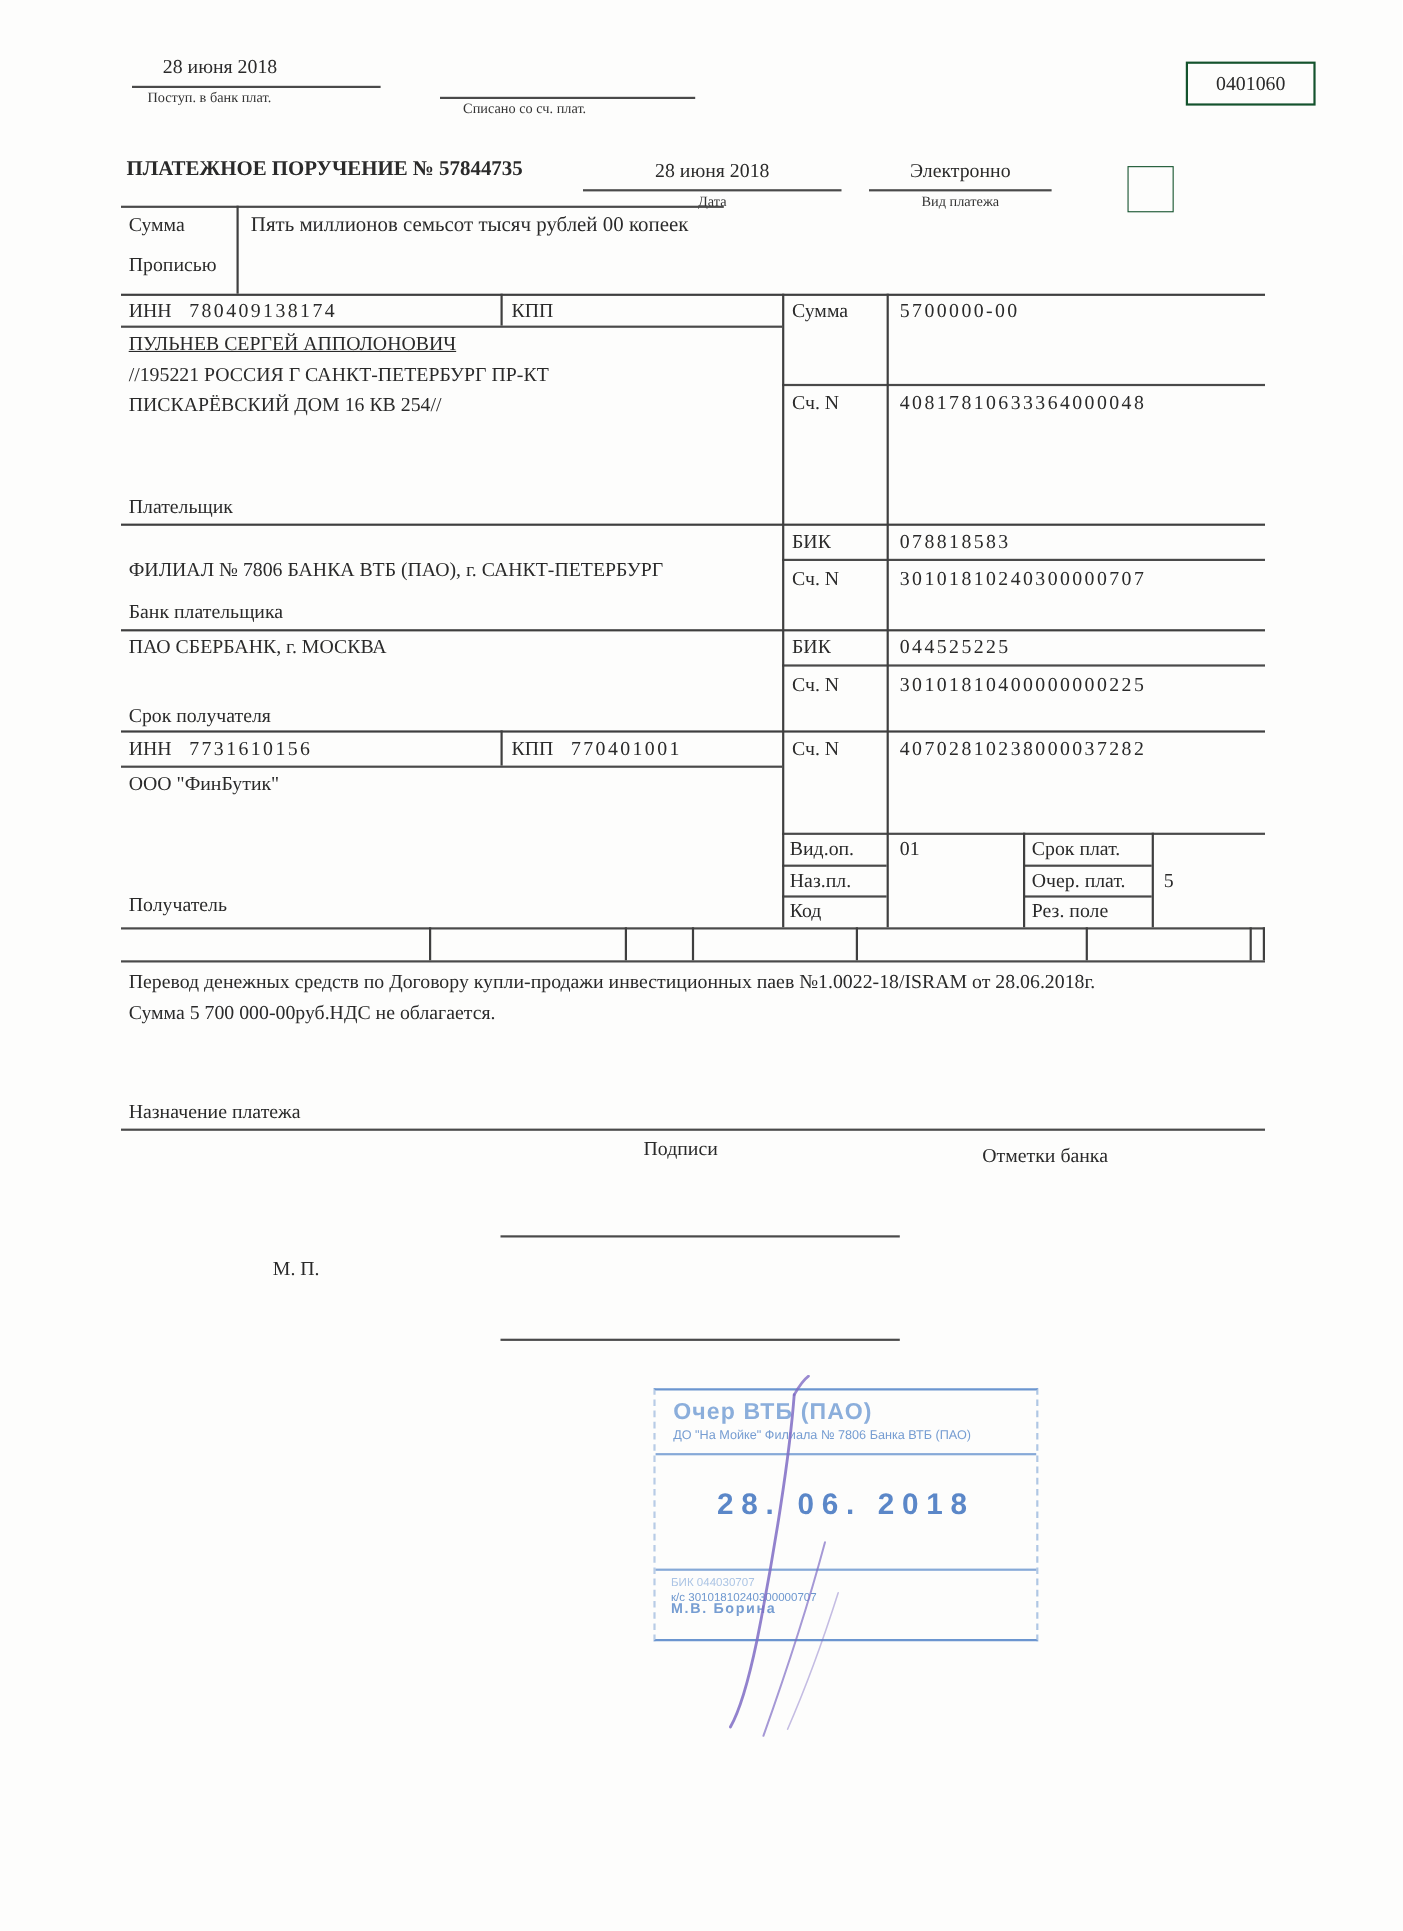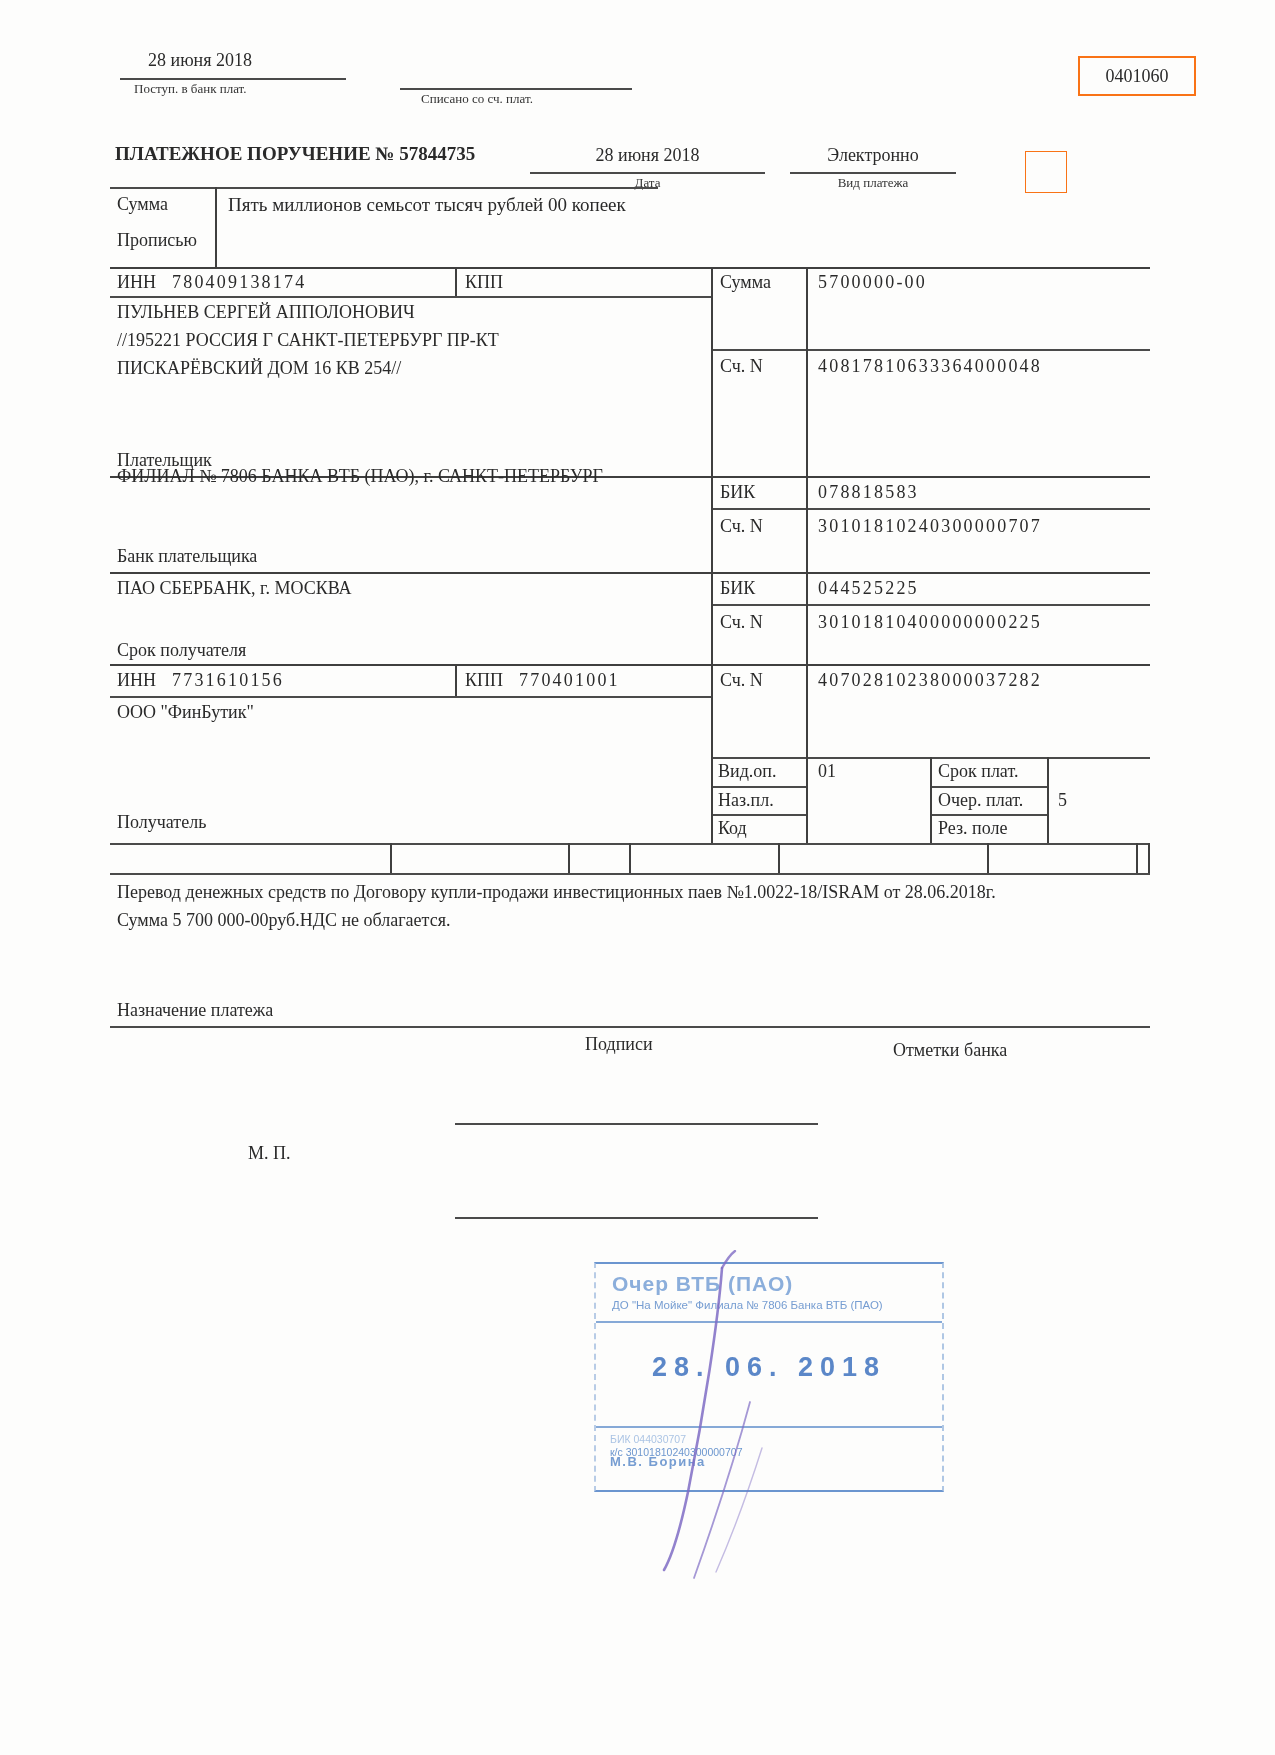--- a/index.html
+++ b/index.html
@@ -9,21 +9,21 @@
   }
   .t{position:absolute;white-space:nowrap;font-size:18px;line-height:1.15;color:#2a2a2a;}
   .sm{font-size:13px;color:#333;}
   .b{font-weight:bold;}
   .num{font-size:18px;letter-spacing:2.2px;}
   .hl{position:absolute;height:2px;background:#3f3f3f;}
   .hl.thin{height:1.5px;background:#4a4a4a;}
   .vl{position:absolute;width:2px;background:#3f3f3f;}
   .ctr{text-align:center;}
   .codebox{
-    position:absolute;border:2px solid #f97316;display:flex;align-items:center;justify-content:center;
+    position:absolute;border:2px solid #14532d;display:flex;align-items:center;justify-content:center;
   }
   
   #stamp{
     position:absolute;left:594px;top:1262px;width:346px;height:226px;
     border-top:2px solid rgba(82,132,200,0.85);
     border-bottom:2px solid rgba(82,132,200,0.85);
     border-left:2px dashed rgba(100,146,205,0.45);
     border-right:2px dashed rgba(100,146,205,0.5);
     font-family:"Liberation Sans", sans-serif;
   }
@@ -85,31 +85,31 @@
   <div class="vl" style="left:806px;top:267px;height:576px;"></div>
   <div class="vl" style="left:930px;top:757px;height:86px;"></div>
   <div class="vl" style="left:1047px;top:757px;height:86px;"></div>
 
   <div class="t" style="left:117px;top:272px;">
     <span>ИНН</span><span class="num" style="margin-left:16px;">780409138174</span>
   </div>
   <div class="t" style="left:465px;top:272px;">
     <span>КПП</span><span class="num" style="margin-left:20px;"></span>
   </div>
-  <div class="t" style="left:117px;top:302px;">ПУЛЬНЕВ СЕРГЕЙ АППОЛОНОВИЧ</div>
+  <div class="t" style="left:117px;top:302px;text-decoration:underline;">ПУЛЬНЕВ СЕРГЕЙ АППОЛОНОВИЧ</div>
   <div class="t" style="left:117px;top:330px;">//195221 РОССИЯ Г САНКТ-ПЕТЕРБУРГ ПР-КТ</div>
   <div class="t" style="left:117px;top:358px;">ПИСКАРЁВСКИЙ ДОМ 16 КВ 254//</div>
   <div class="t" style="left:117px;top:450px;">Плательщик</div>
 
   <div class="t" style="left:720px;top:272px;">Сумма</div>
   <div class="t num" style="left:818px;top:272px;">5700000-00</div>
   <div class="t" style="left:720px;top:356px;">Сч. N</div>
   <div class="t num" style="left:818px;top:356px;">40817810633364000048</div>
 
-  <div class="t" style="left:117px;top:466px;">ФИЛИАЛ № 7806 БАНКА ВТБ (ПАО), г. САНКТ-ПЕТЕРБУРГ</div>
+  <div class="t" style="left:117px;top:508px;">ФИЛИАЛ № 7806 БАНКА ВТБ (ПАО), г. САНКТ-ПЕТЕРБУРГ</div>
   <div class="t" style="left:720px;top:482px;">БИК</div>
   <div class="t num" style="left:818px;top:482px;">078818583</div>
   <div class="t" style="left:720px;top:516px;">Сч. N</div>
   <div class="t num" style="left:818px;top:516px;">30101810240300000707</div>
   <div class="t" style="left:117px;top:546px;">Банк плательщика</div>
 
   <div class="t" style="left:117px;top:578px;">ПАО СБЕРБАНК, г. МОСКВА</div>
   <div class="t" style="left:720px;top:578px;">БИК</div>
   <div class="t num" style="left:818px;top:578px;">044525225</div>
   <div class="t" style="left:720px;top:612px;">Сч. N</div>

